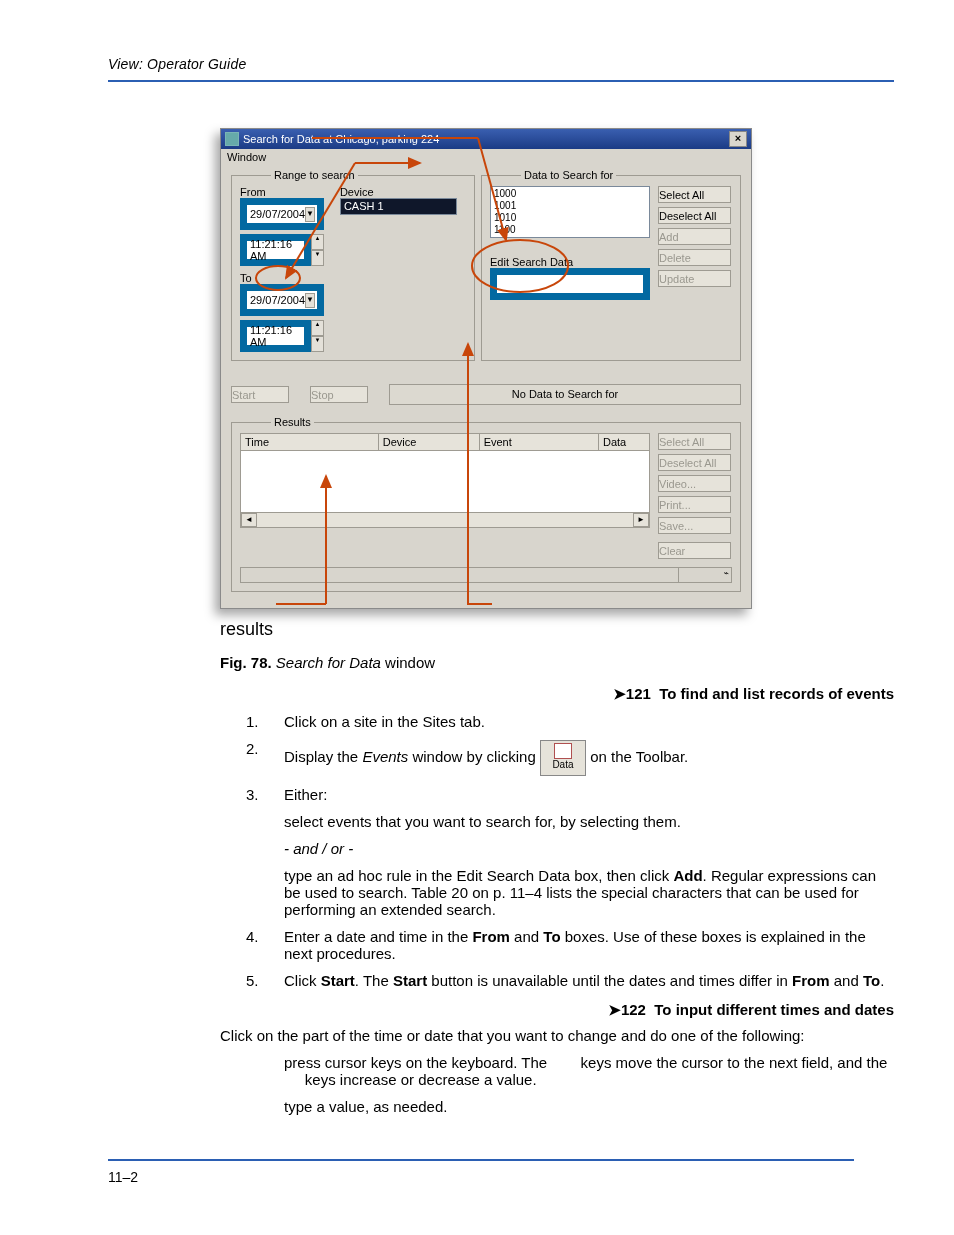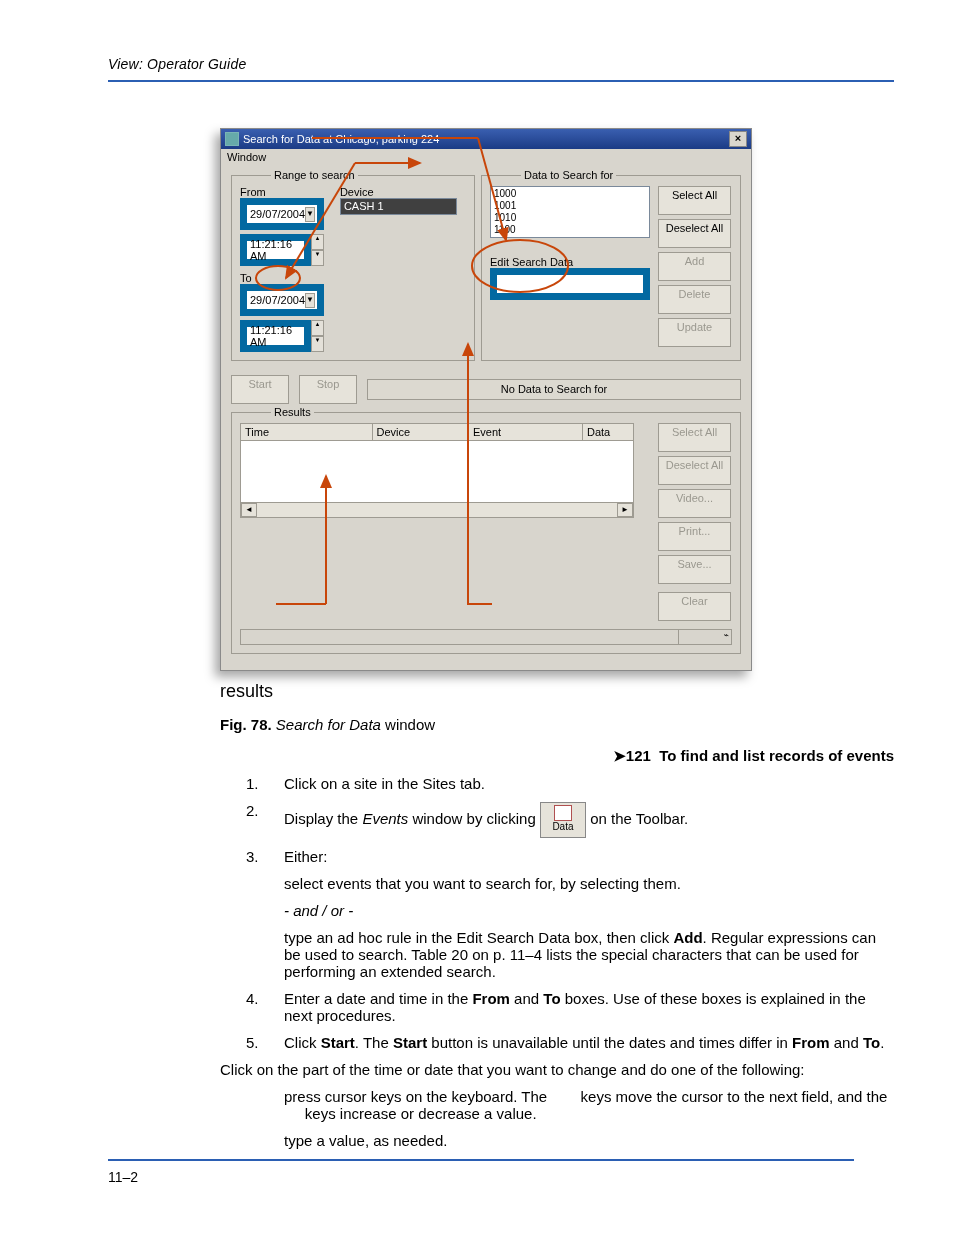--- a/index.html
+++ b/index.html
@@ -17,23 +17,23 @@
 .panel { padding:4px 10px 10px 10px; }
 .grp { border:1px solid #9e9b92; margin:6px 0; position:relative; padding:10px 8px 8px 8px; }
 .grp-title { position:absolute; top:-7px; left:6px; background:#d8d5cd; padding:0 3px; font-size:11px;margin-left:33px; }
 .lbl { font-size:11px; display:block; }
 .col { display:inline-block; vertical-align:top; }
 .inp { background:#fff; border:7px solid #0369a1; height:32px; display:flex; align-items:center; padding:0 3px; font-size:11px; box-sizing:border-box; }
 .inp .dd { margin-left:auto; width:13px; height:13px; background:#e4e1d9; border:1px solid #9e9b92; font-size:8px; text-align:center; line-height:11px; }
 .spin { width:13px; display:flex; flex-direction:column; }
 .spin span { flex:1; background:#e4e1d9; border:1px solid #9e9b92; font-size:6px; text-align:center; line-height:6px; }
 .listbox { background:#fff; border:1px solid #7a899a; font-size:10px; padding:1px 3px; line-height:12px; height:52px; box-sizing:border-box; }
-.btn { width:73px; height:29px; background:#e6e3da; border:1px solid #9e9b92; font-size:11px; text-align:center; line-height:17px; margin-bottom:4px; cursor:pointer; box-sizing:border-box; }
+.btn { width:73px; height:17px; background:#e6e3da; border:1px solid #9e9b92; font-size:11px; text-align:left; line-height:17px; margin-bottom:4px; cursor:pointer; box-sizing:border-box; }
 .btn.disabled { color:#9a988f; }
-.device-sel { background:#404040; color:#fff; border:1px solid #7a899a; height:17px; font-size:11px; line-height:15px; box-sizing:border-box; padding:0 3px; width:117px; }
+.device-sel { background:#0f172a; color:#fff; border:1px solid #7a899a; height:17px; font-size:11px; line-height:15px; box-sizing:border-box; padding:0 3px; width:117px; }
 .status-row { display:flex; align-items:center; gap:8px; margin:6px 0; }
 .status-box { flex:1; border:1px solid #9e9b92; height:19px; background:#dcd9d0; font-size:11px; text-align:center; line-height:18px; }
 .tblhdr { display:flex; background:#e6e3da; border:1px solid #9e9b92; font-size:11px; }
 .tblhdr span { border-right:1px solid #9e9b92; padding:2px 4px; }
 .tblbody { background:#fff; border:1px solid #9e9b92; border-top:none; height:76px; position:relative; }
 .hscroll { position:absolute; bottom:0; left:0; right:0; height:14px; background:#e6e3da; border-top:1px solid #9e9b92; display:flex; }
 .hscroll .ar { width:14px; border:1px solid #9e9b92; text-align:center; font-size:8px; line-height:11px; background:#e6e3da; }
 .hscroll .track { flex:1; }
 .botbar { display:flex; margin-top:4px; }
 .botbar .bx { border:1px solid #9e9b92; height:14px; }
@@ -148,27 +148,27 @@
                 <div class="btn disabled">Add</div>
                 <div class="btn disabled">Delete</div>
                 <div class="btn disabled">Update</div>
               </div>
             </div>
           </div>
         </div>
 
         <div class="status-row">
           <div class="btn disabled" style="width:58px;margin:0;">Start</div>
-          <div class="btn disabled" style="width:58px;margin:2px;">Stop</div>
+          <div class="btn disabled" style="width:58px;margin:13px;">Stop</div>
           <div class="status-box">No Data to Search for</div>
         </div>
 
         <div class="grp">
           <span class="grp-title">Results</span>
-          <div style="display:flex; gap:24px;">
+          <div style="display:flex; gap:8px;">
             <div style="flex:1;">
               <div class="tblhdr">
                 <span style="flex:1.4">Time</span>
                 <span style="flex:1">Device</span>
                 <span style="flex:1.2">Event</span>
                 <span style="width:42px;border-right:none;">Data</span>
               </div>
               <div class="tblbody">
                 <div class="hscroll">
                       <span class="ar">◄</span>
@@ -256,20 +256,23 @@
     </span>
         </li>
     <li>
           <span class="num">5.</span>
           <span class="body">
       <span>Click </span><b>Start</b><span>. The </span><b>Start</b><span> button is unavailable until the dates and times differ in </span><b>From</b><span> and </span><b>To</b><span>.</span>
     </span>
         </li>
   </ol>
 
+  <div class="task">
+    <span class="chev">➤</span><span>122</span>&nbsp;&nbsp;<span>To input different times and dates</span>
+  </div>
   <div style="font-size:15px;margin:8px 0;">Click on the part of the time or date that you want to change and do one of the following:</div>
   <div class="sub">
     <span>press cursor keys on the keyboard. The </span><span>&nbsp;&nbsp;&nbsp;&nbsp;&nbsp;&nbsp;</span><span> keys move the cursor to the next field, and the </span><span>&nbsp;&nbsp;&nbsp;&nbsp;</span><span> keys increase or decrease a value.</span>
   </div>
   <div class="sub">type a value, as needed.</div>
 
 </div>
 
 <div class="foot-line"></div>
 <div class="foot-num">11–2</div>

